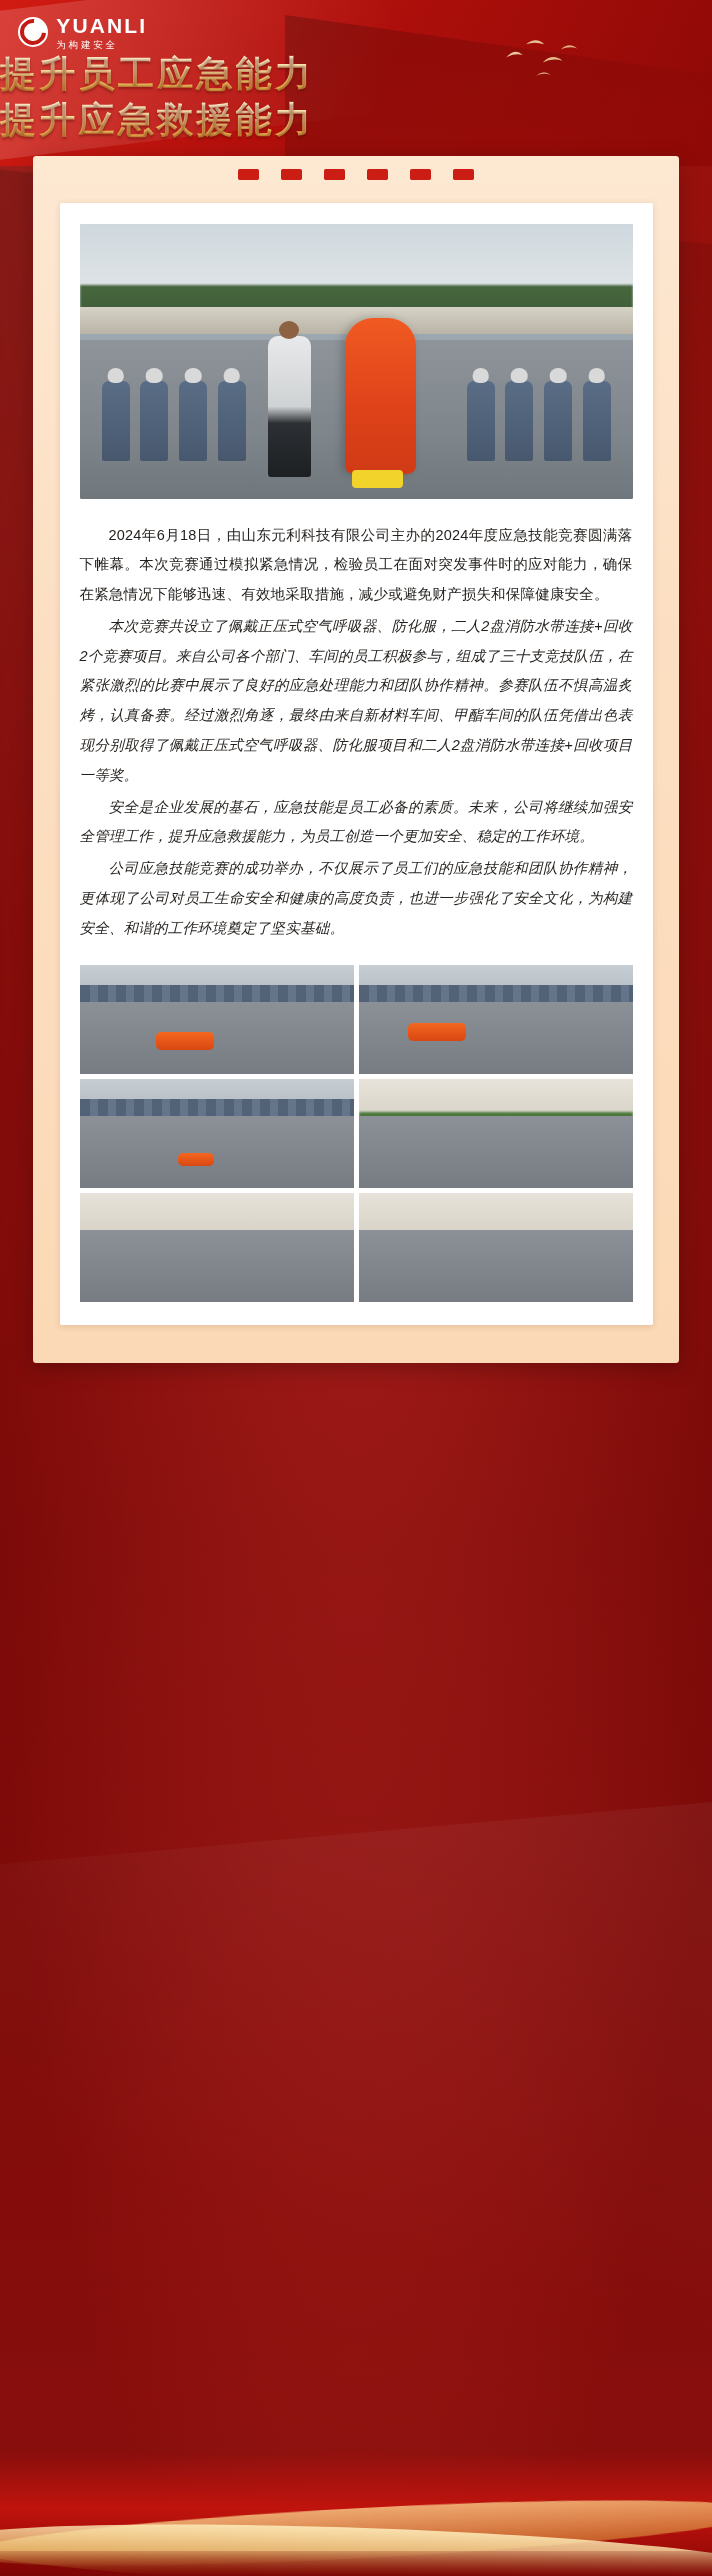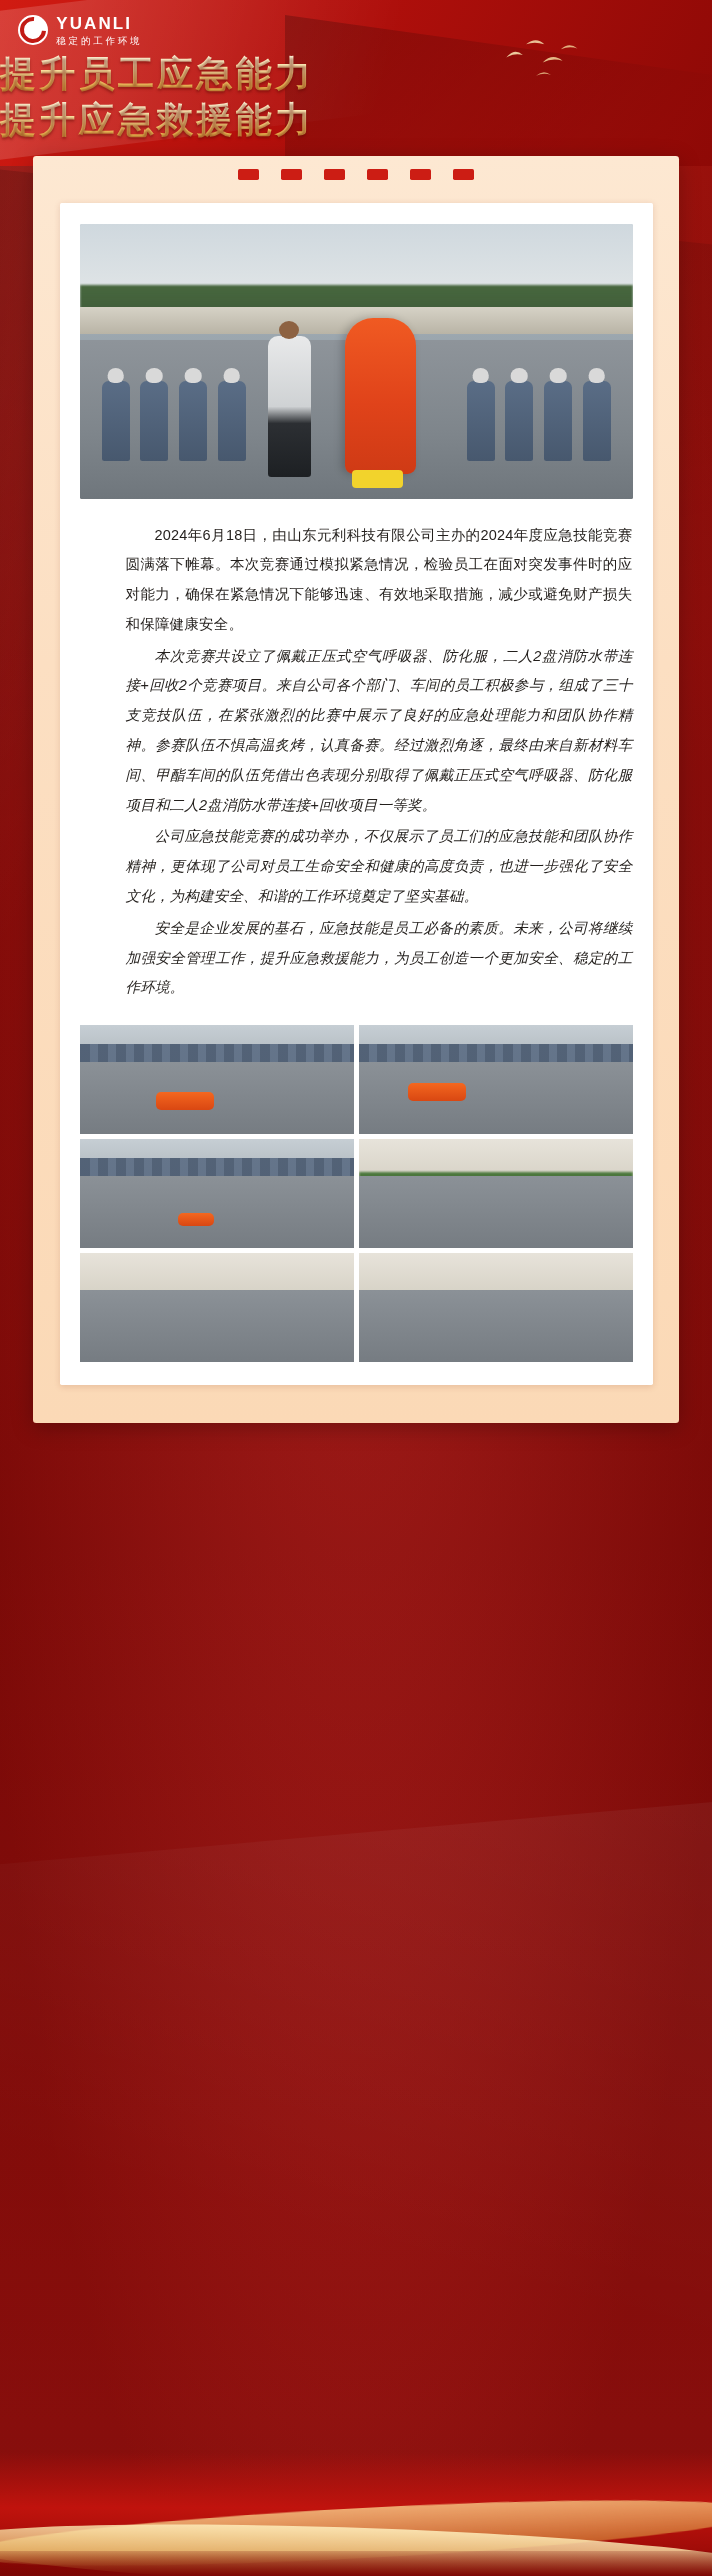--- a/index.html
+++ b/index.html
@@ -83,21 +83,21 @@
   .logo-mark::before {
     content: "";
     width: 18px; height: 18px;
     border-radius: 50%;
     border: 4.1px solid #c21b15;
     border-right-color: transparent;
     transform: rotate(-40deg);
   }
   .logo-text { display: flex; flex-direction: column; line-height: 1; }
   .logo-en {
-    color: #ffffff; font-size: 17px; font-weight: bold; letter-spacing: 2.1px;
+    color: #ffffff; font-size: 21px; font-weight: bold; letter-spacing: 2.1px;
   }
   .logo-cn {
     color: #ffffff; font-size: 9.5px; letter-spacing: 2.8px; margin-top: 4.1px;
   }
 
   .title-block {
     position: absolute;
     left: 0; right: 0; top: 51px;
     text-align: left;
     z-index: 5;
@@ -195,21 +195,20 @@
   
   .article { margin-top: 21.5px; }
   .article p {
     color: #231f1c;
     font-size: 14.5px;
     line-height: 2.06;
     text-align: justify;
     text-indent: 2em;
     letter-spacing: 0.2px;
     font-family: "Liberation Sans", sans-serif;
-    margin-left: 46px;
   }
   .article p + p { margin-top: 1.7px; font-style: italic; }
 
   
   .gallery {
     margin-top: 21.5px;
     display: grid;
     grid-template-columns: 1fr 1fr;
     gap: 5px;
   }
@@ -273,21 +272,21 @@
 <div class="bg-vignette"></div>
 
 <div class="header">
   <div class="header-shine"></div>
   <div class="header-dark"></div>
 
   <div class="logo-row">
     <div class="logo-mark"></div>
     <div class="logo-text">
       <span class="logo-en">YUANLI</span>
-      <span class="logo-cn">稳定的工作环境</span>
+      <span class="logo-cn">为构建安全</span>
     </div>
   </div>
 
   <svg class="birds" width="91" height="53" viewBox="0 0 110 64">
     <path d="M10 26 q10 -12 20 -3 q-10 -3 -20 3z" fill="#f6dfae" opacity="0.95"></path>
     <path d="M34 10 q12 -10 22 0 q-12 -4 -22 0z" fill="#f6dfae" opacity="0.9"></path>
     <path d="M54 32 q12 -12 24 -2 q-12 -4 -24 2z" fill="#f3d79c" opacity="0.9"></path>
     <path d="M76 16 q10 -9 20 -1 q-10 -3 -20 1z" fill="#f3d79c" opacity="0.85"></path>
     <path d="M46 48 q9 -8 18 -1 q-9 -3 -18 1z" fill="#efd196" opacity="0.8"></path>
   </svg>
@@ -323,22 +322,22 @@
       <div class="worker" style="left:77%;"></div>
       <div class="worker" style="left:84%;"></div>
       <div class="worker" style="left:91%;"></div>
       <div class="helper"></div>
       <div class="suit-person"></div>
     </div>
 
     <div class="article">
       <p>2024年6月18日，由山东元利科技有限公司主办的2024年度应急技能竞赛圆满落下帷幕。本次竞赛通过模拟紧急情况，检验员工在面对突发事件时的应对能力，确保在紧急情况下能够迅速、有效地采取措施，减少或避免财产损失和保障健康安全。</p>
       <p>本次竞赛共设立了佩戴正压式空气呼吸器、防化服，二人2盘消防水带连接+回收2个竞赛项目。来自公司各个部门、车间的员工积极参与，组成了三十支竞技队伍，在紧张激烈的比赛中展示了良好的应急处理能力和团队协作精神。参赛队伍不惧高温炙烤，认真备赛。经过激烈角逐，最终由来自新材料车间、甲酯车间的队伍凭借出色表现分别取得了佩戴正压式空气呼吸器、防化服项目和二人2盘消防水带连接+回收项目一等奖。</p>
+      <p>安全是企业发展的基石，应急技能是员工必备的素质。未来，公司将继续加强安全管理工作，提升应急救援能力，为员工创造一个更加安全、稳定的工作环境。</p>
       <p>公司应急技能竞赛的成功举办，不仅展示了员工们的应急技能和团队协作精神，更体现了公司对员工生命安全和健康的高度负责，也进一步强化了安全文化，为构建安全、和谐的工作环境奠定了坚实基础。</p>
-      <p>安全是企业发展的基石，应急技能是员工必备的素质。未来，公司将继续加强安全管理工作，提升应急救援能力，为员工创造一个更加安全、稳定的工作环境。</p>
     </div>
 
     <div class="gallery">
       <div class="g-cell">
         <div class="g-sky"></div>
         <div class="g-crowd"></div>
         <div class="g-ground"></div>
         <div class="g-orange" style="left:28%;bottom:22%;"></div>
       </div>
       <div class="g-cell">

